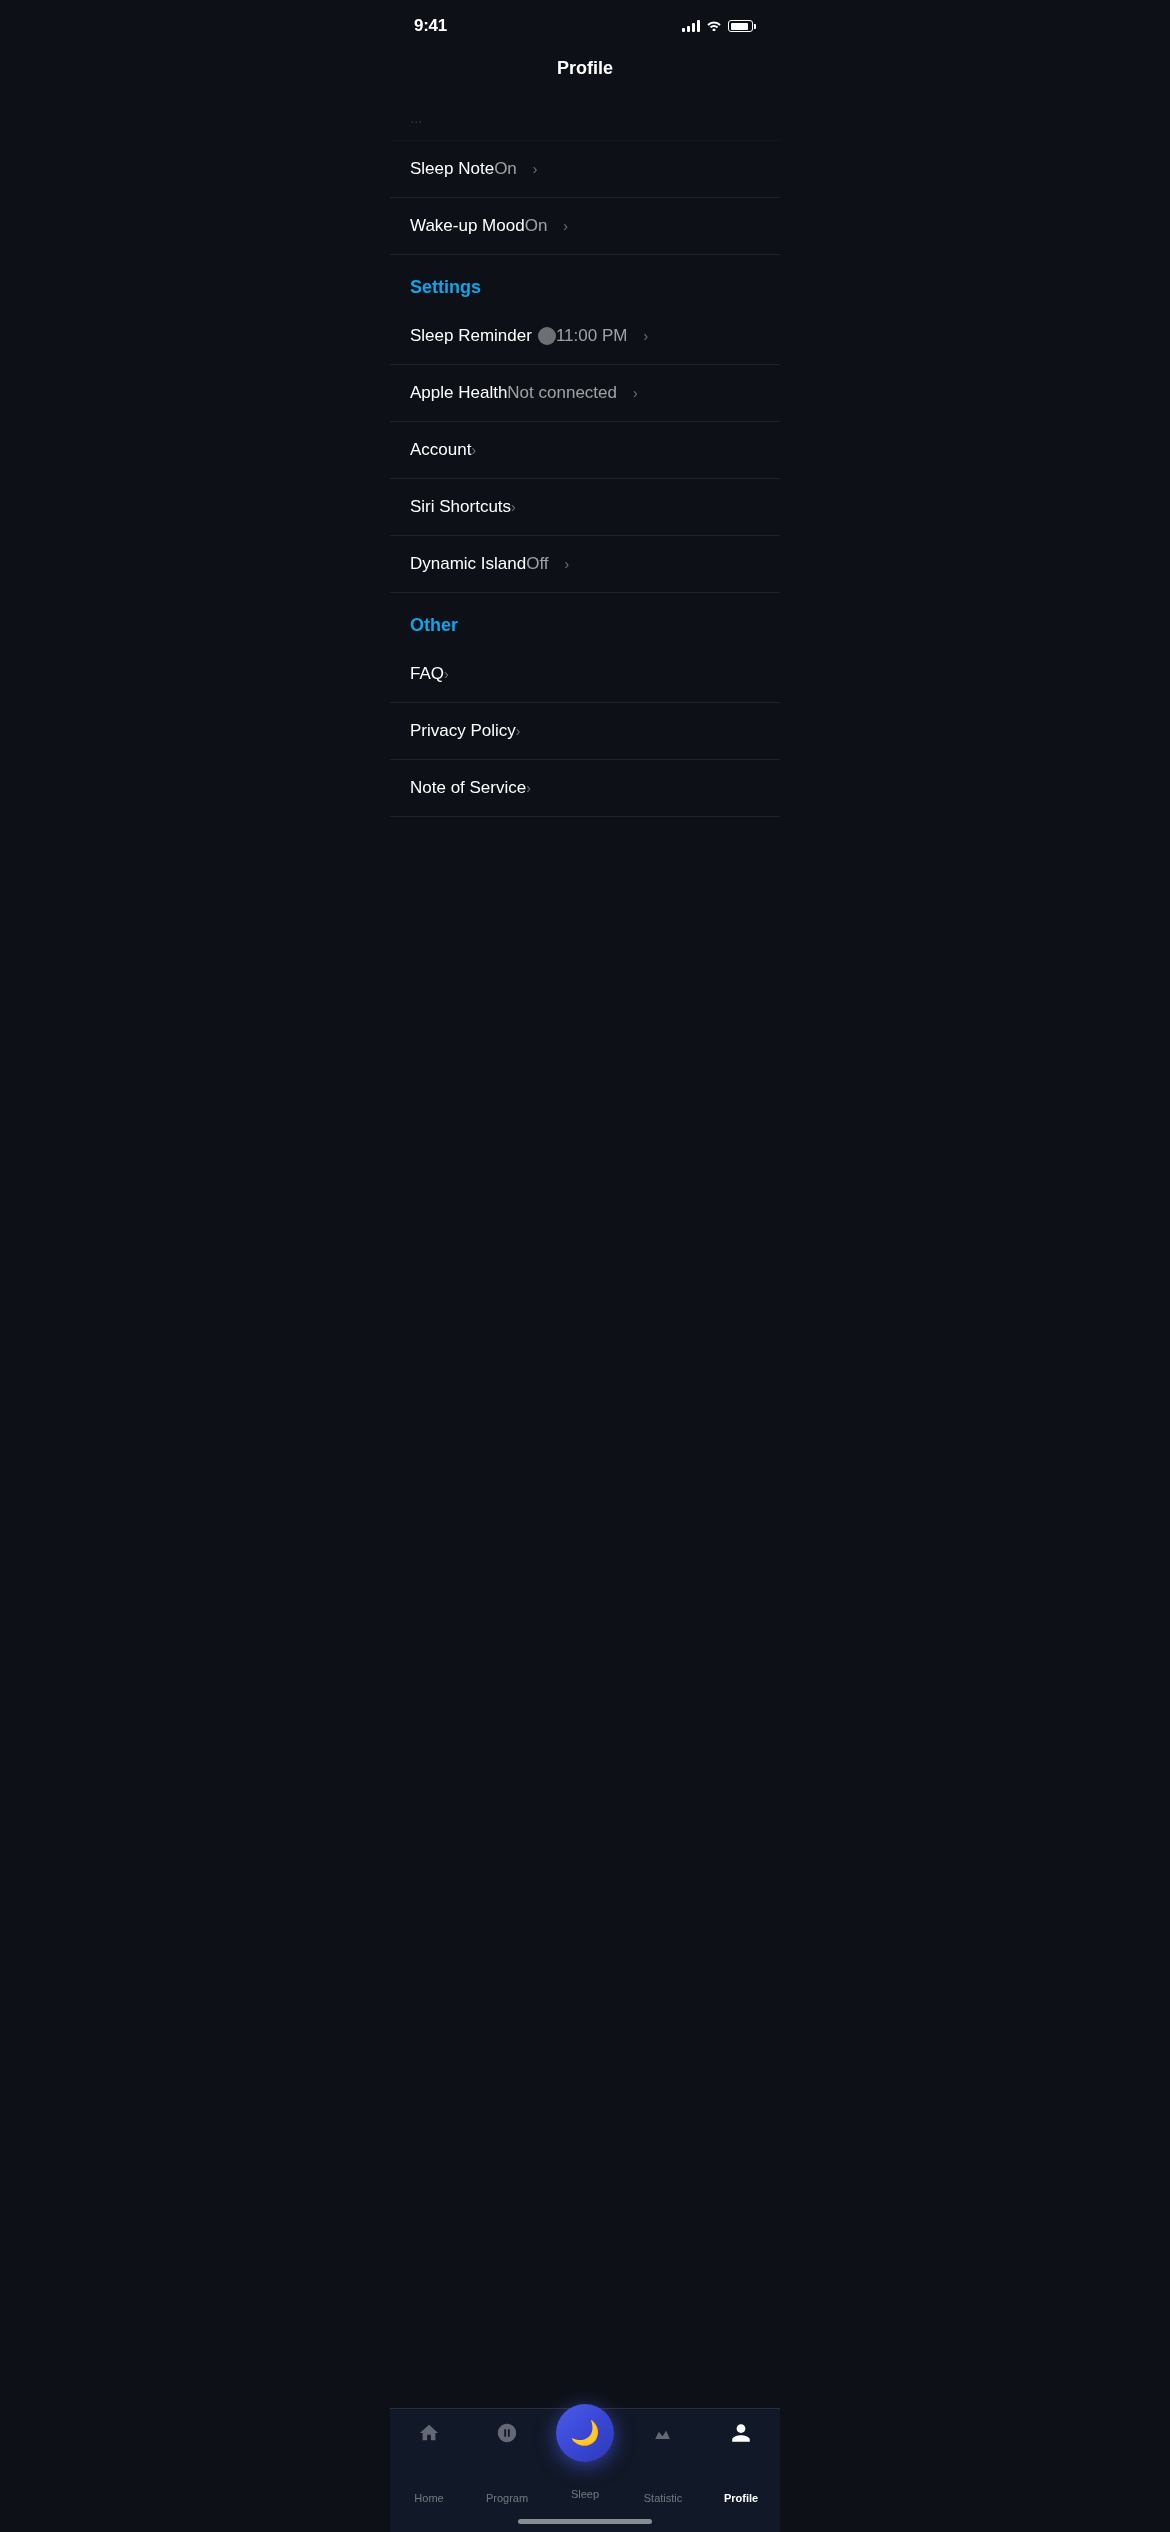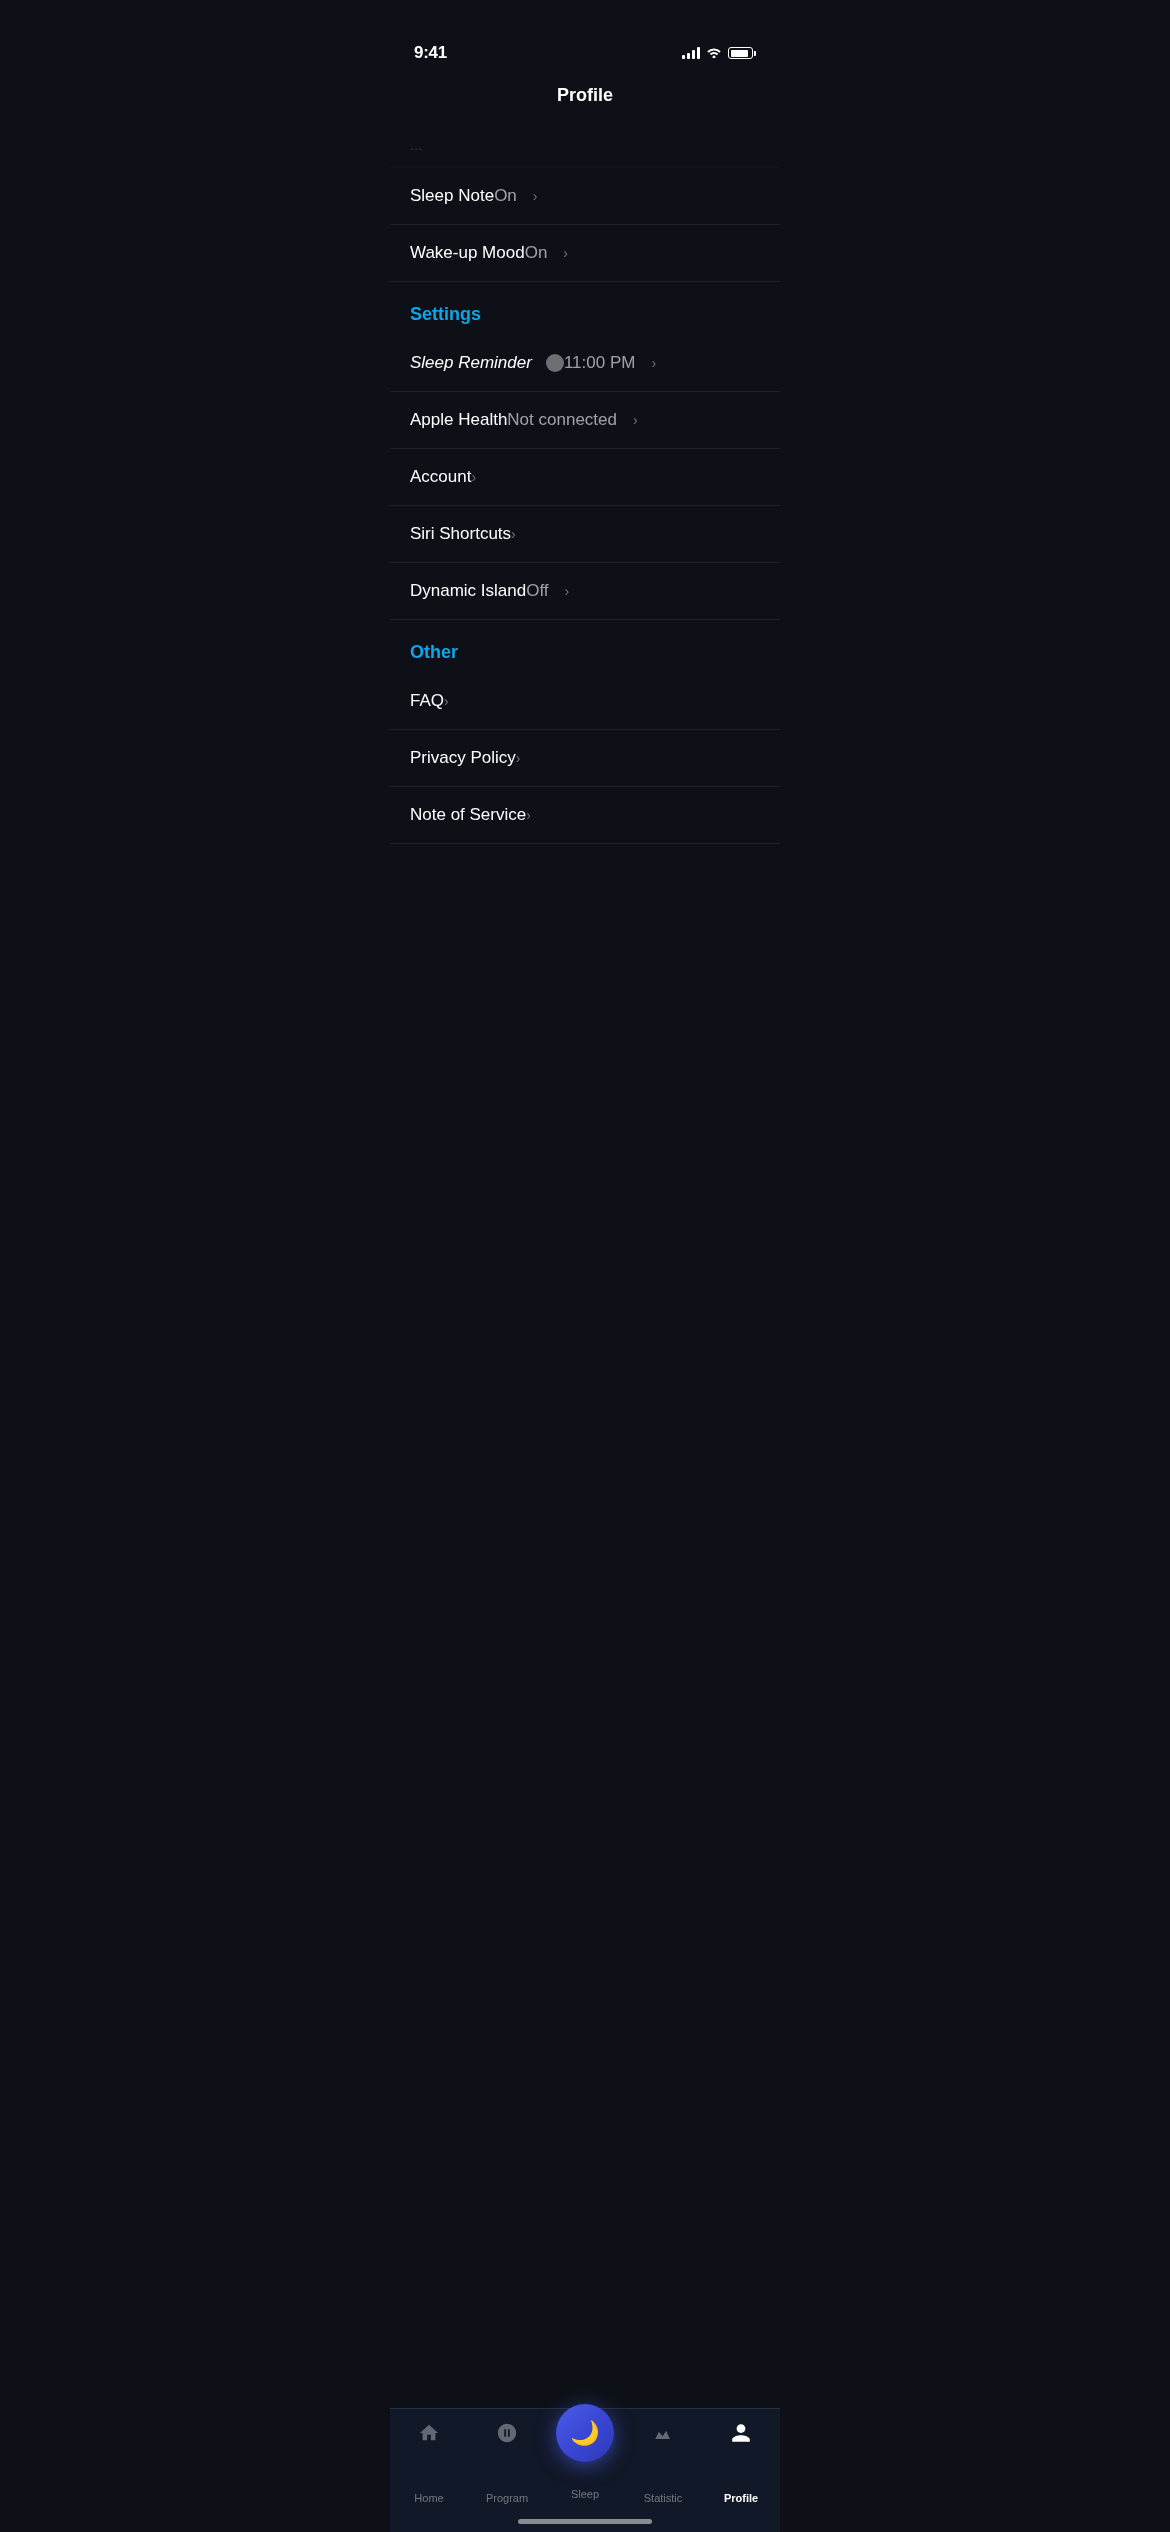--- a/index.html
+++ b/index.html
@@ -16,21 +16,20 @@
       overflow-x: hidden;
     }
 
     
     .status-bar {
       display: flex;
       justify-content: space-between;
       align-items: center;
       padding: 12px 24px 8px;
       height: 48px;
-      margin-top: 27px;
     }
 
     .status-time {
       font-size: 17px;
       font-weight: 600;
       letter-spacing: -0.3px;
     }
 
     .status-icons {
       display: flex;
@@ -285,21 +284,21 @@
   <span class="row-label">Wake-up Mood</span>
   <div class="row-value">
     <span>On</span>
     <span class="chevron">›</span>
   </div>
 </div>
 
 <div class="section-header">Settings</div>
 
 <div class="list-row">
-  <div style="display:flex;align-items:center;gap:8px;font-style:italic;">
+  <div style="display:flex;align-items:center;">
     <span class="row-label">Sleep Reminder</span>
     <div class="toggle-dot"></div>
   </div>
   <div class="row-value">
     <span>11:00 PM</span>
     <span class="chevron">›</span>
   </div>
 </div>
 
 <div class="list-row">

